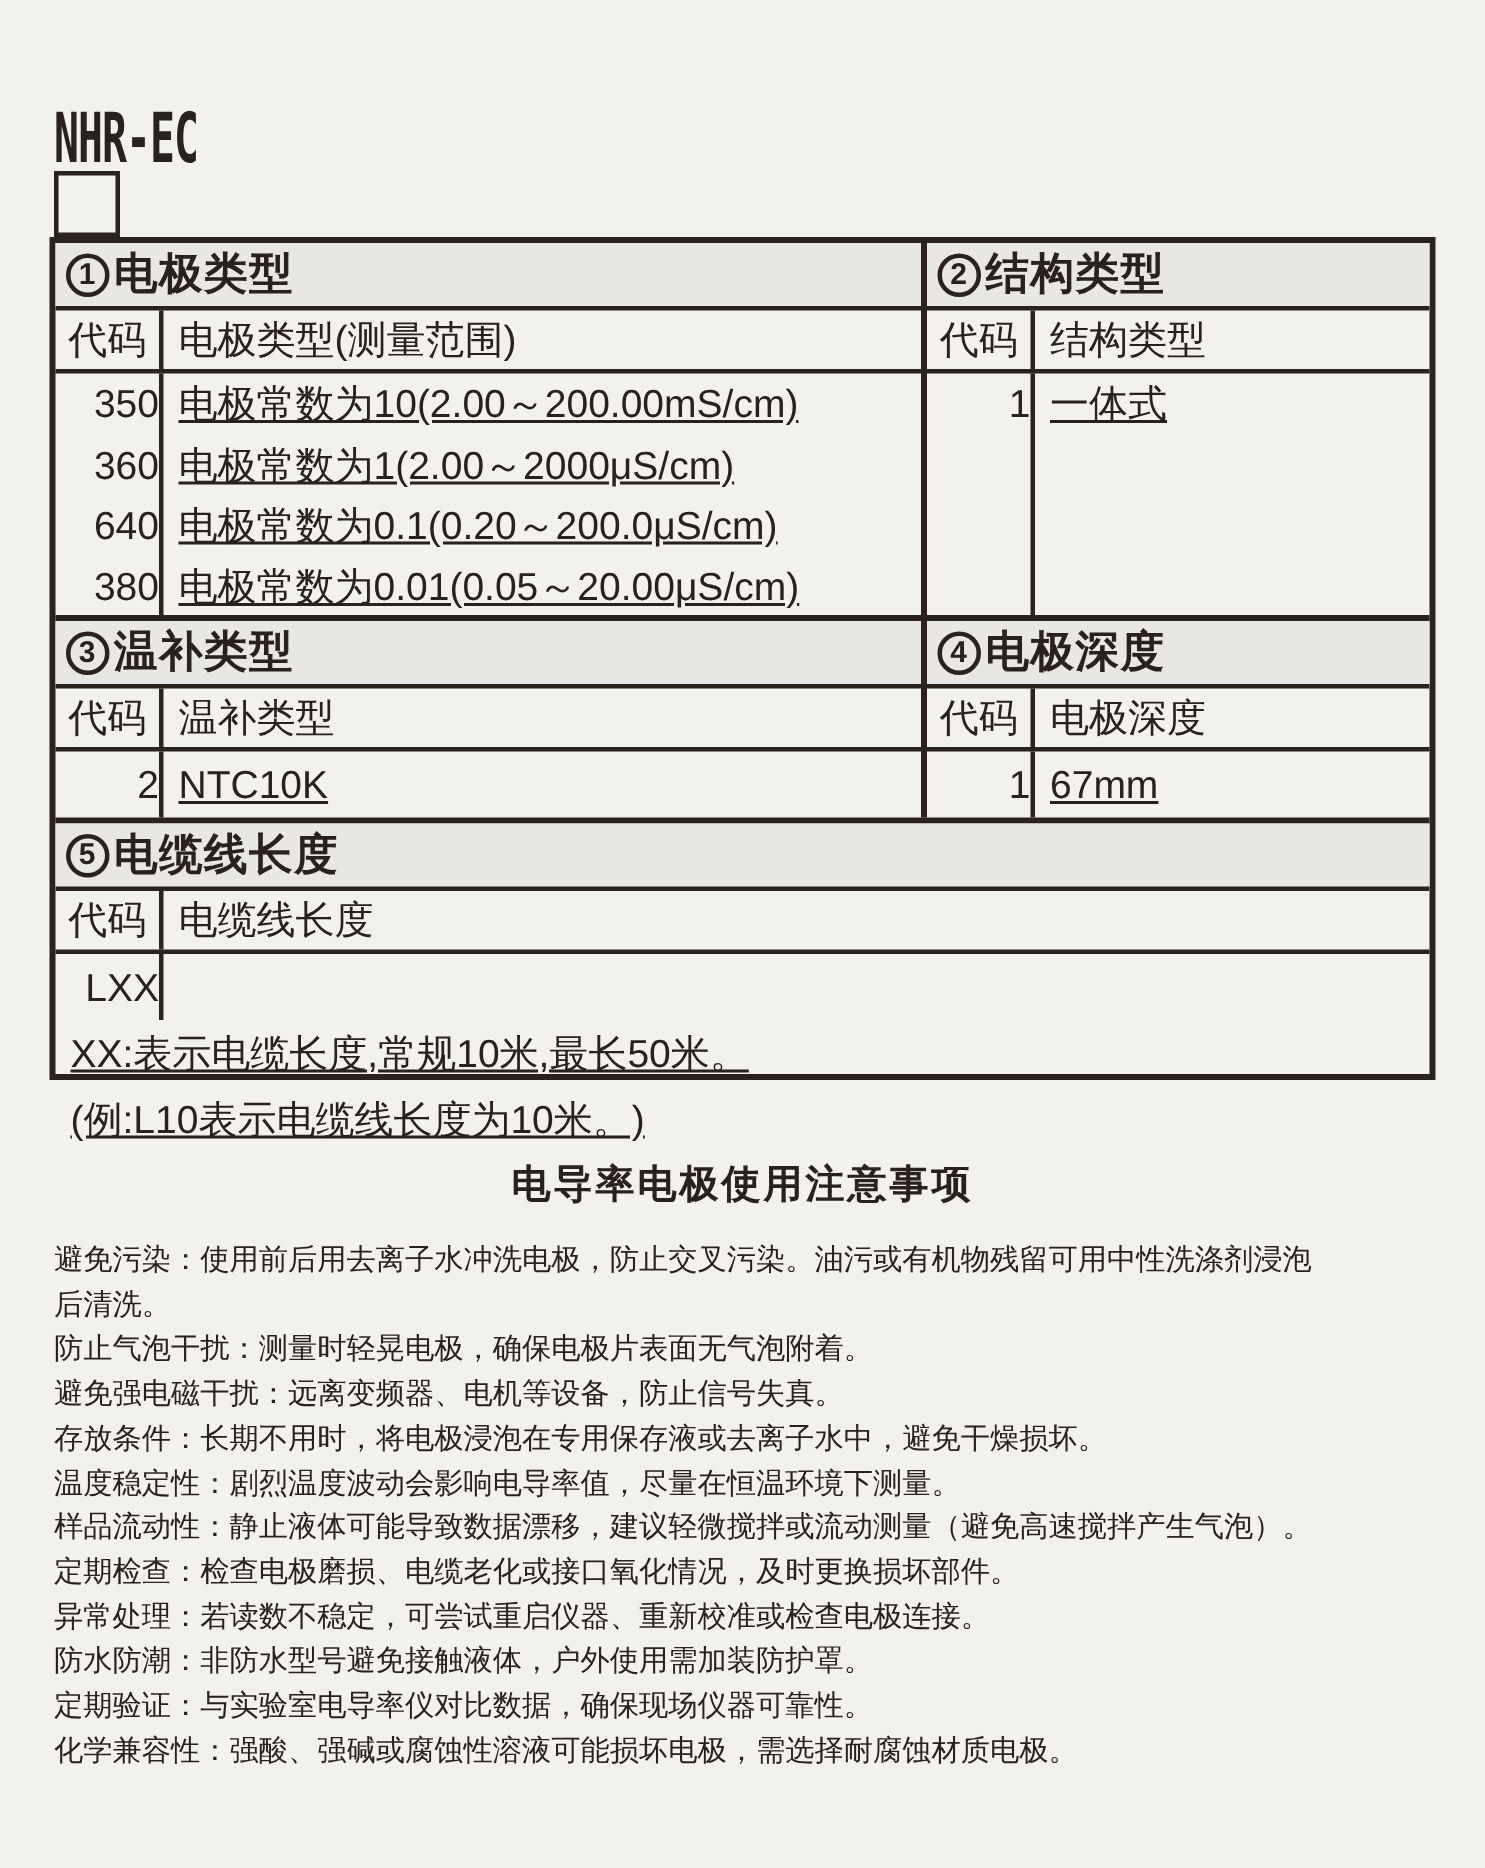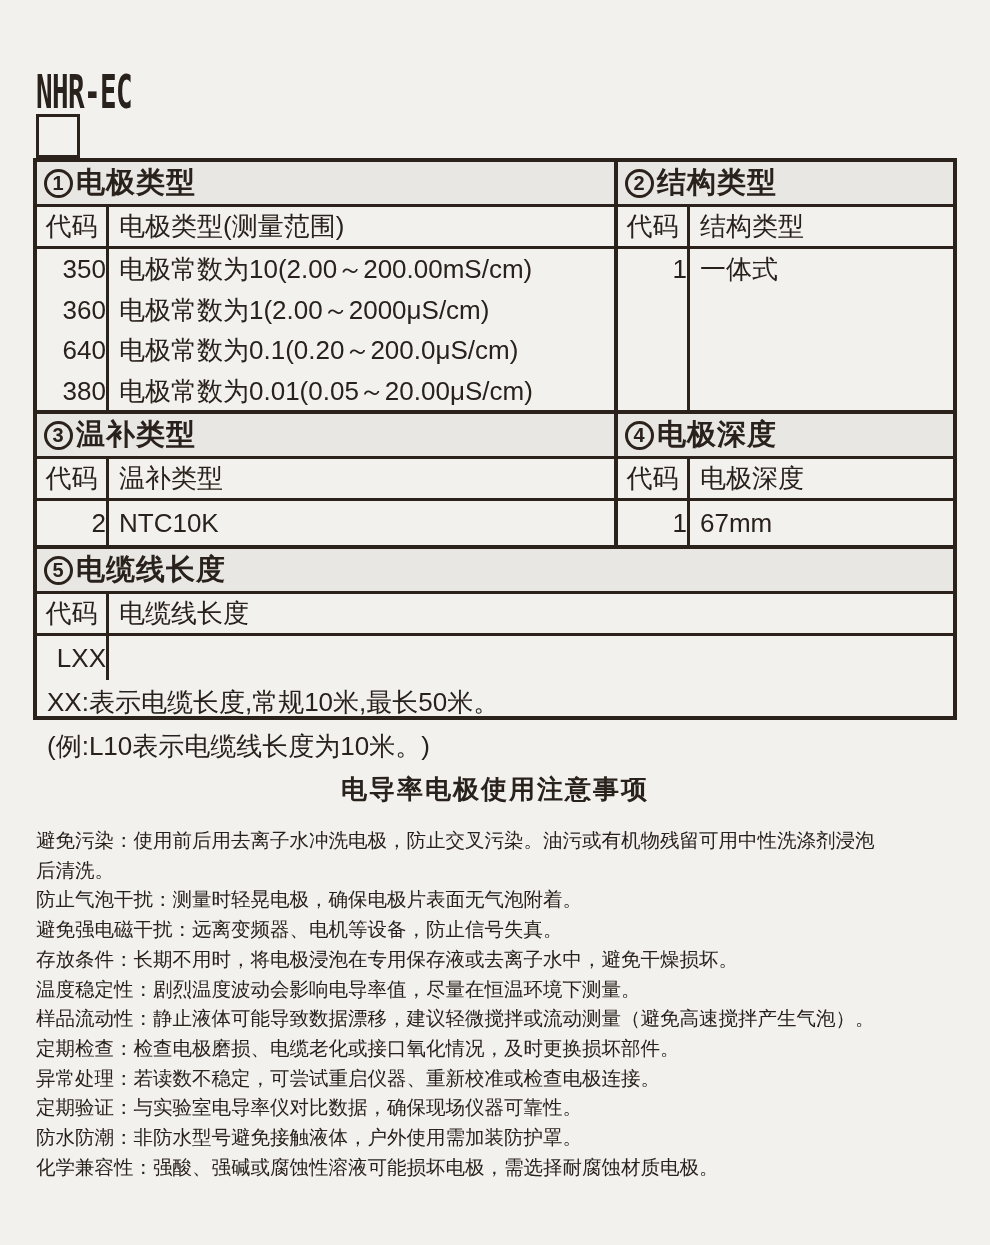--- a/index.html
+++ b/index.html
@@ -73,21 +73,21 @@
   }
   .subhead{
     height:42px;border-bottom:3px solid var(--ink);
     display:flex;align-items:stretch;font-size:26px;
   }
   .code-w{width:72px;flex:none;border-right:3px solid var(--ink);}
   .subhead .code-w{display:flex;align-items:center;justify-content:center;}
   .subhead .desc-w{display:flex;align-items:center;padding-left:10px;}
   .sec-body{display:flex;align-items:stretch;font-size:26px;}
   .sec-body .code-w{text-align:right;}
-  .sec-body .desc-w{padding-left:10px;flex:1;min-width:0;}
+  .sec-body .desc-w{padding-left:10px;flex:1;min-width:0;text-decoration:underline;}
   .lh41{line-height:40.5px;}
   .lh44{line-height:44px;}
   .body-s1{height:161px;}
   .body-row2{height:44px;}
   .body-s5{height:80px;flex-direction:column;}
 
   
   .notes-heading{
     position:absolute;left:0;top:772px;width:990px;text-align:center;
     font-size:26px;font-weight:600;letter-spacing:2px;
@@ -252,16 +252,16 @@
 <div class="notes">
   <div class="note-line">避免污染：使用前后用去离子水冲洗电极，防止交叉污染。油污或有机物残留可用中性洗涤剂浸泡</div>
   <div class="note-line">后清洗。</div>
   <div class="note-line">防止气泡干扰：测量时轻晃电极，确保电极片表面无气泡附着。</div>
   <div class="note-line">避免强电磁干扰：远离变频器、电机等设备，防止信号失真。</div>
   <div class="note-line">存放条件：长期不用时，将电极浸泡在专用保存液或去离子水中，避免干燥损坏。</div>
   <div class="note-line">温度稳定性：剧烈温度波动会影响电导率值，尽量在恒温环境下测量。</div>
   <div class="note-line">样品流动性：静止液体可能导致数据漂移，建议轻微搅拌或流动测量（避免高速搅拌产生气泡）。</div>
   <div class="note-line">定期检查：检查电极磨损、电缆老化或接口氧化情况，及时更换损坏部件。</div>
   <div class="note-line">异常处理：若读数不稳定，可尝试重启仪器、重新校准或检查电极连接。</div>
+  <div class="note-line">防水防潮：非防水型号避免接触液体，户外使用需加装防护罩。</div>
   <div class="note-line">定期验证：与实验室电导率仪对比数据，确保现场仪器可靠性。</div>
-  <div class="note-line">防水防潮：非防水型号避免接触液体，户外使用需加装防护罩。</div>
   <div class="note-line">化学兼容性：强酸、强碱或腐蚀性溶液可能损坏电极，需选择耐腐蚀材质电极。</div>
 </div>
 
 </body></html>

